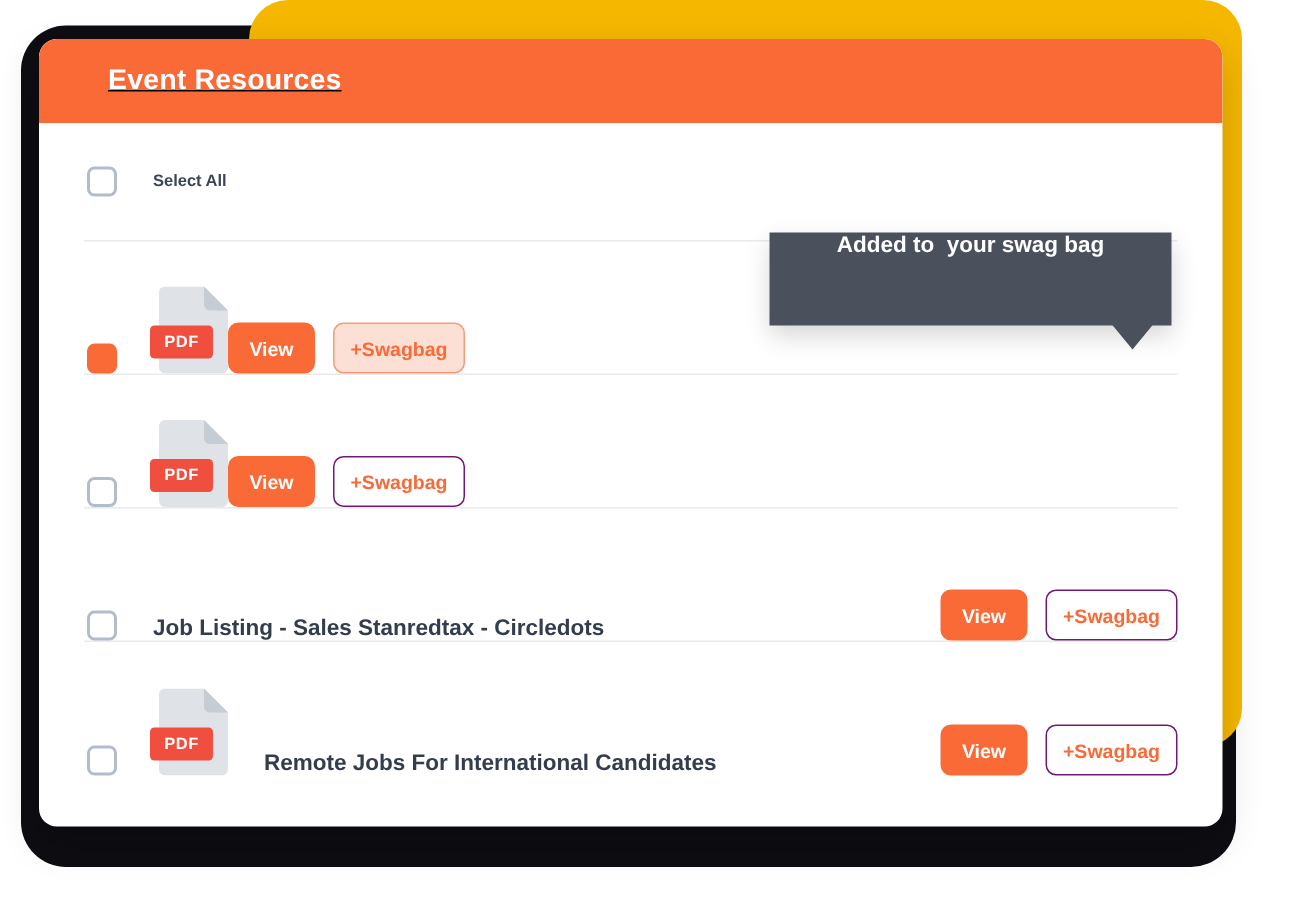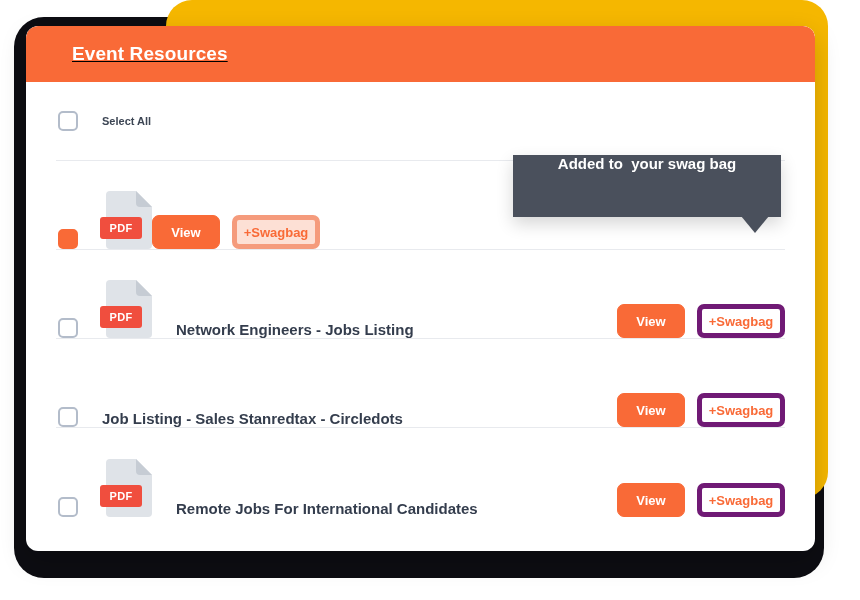--- a/index.html
+++ b/index.html
@@ -131,30 +131,30 @@
     font-size: 13px;
     font-weight: bold;
     border-radius: 7px;
     height: 34px;
     display: flex;
     align-items: center;
     justify-content: center;
     cursor: pointer;
   }
   .btn-view {
-    width: 68px;
+    width: 58px;
     background: #f96a37;
     color: #ffffff;
     border: 1px solid #f96a37;
   }
   .btn-swag {
     width: 88px;
     background: #ffffff;
     color: #f96a37;
-    border: 5px solid #701a75;
+    border: 1px solid #701a75;
   }
   .btn-swag.active { background: #fde0d5; border-color: #f59b7c; }
 
   
   .tooltip {
     position: absolute;
     left: 513px; top: 133px;
     width: 268px; height: 62px;
     background: #4a505c;
     border-radius: 0;
@@ -218,21 +218,20 @@
           </div>
           <div class="res-row">
             <div class="checkbox"></div>
             <div class="file-icon">
               <svg class="sheet" viewBox="0 0 46 58" xmlns="http://www.w3.org/2000/svg">
                 <path d="M0 4a4 4 0 0 1 4-4h26l16 16v38a4 4 0 0 1-4 4H4a4 4 0 0 1-4-4z" fill="#dfe3e8"></path>
                 <path d="M30 0l16 16H34a4 4 0 0 1-4-4z" fill="#c6ccd4"></path>
               </svg>
               <div class="badge pdf">PDF</div>
             </div>
-            <div class="res-title">Network Engineers - Jobs Listing</div>
             <div class="actions">
               <div class="btn btn-view">View</div>
               <div class="btn btn-swag">+Swagbag</div>
             </div>
           </div>
           <div class="res-row">
             <div class="checkbox"></div>
             <div class="res-title">Job Listing - Sales Stanredtax - Circledots</div>
             <div class="actions">
               <div class="btn btn-view">View</div>

